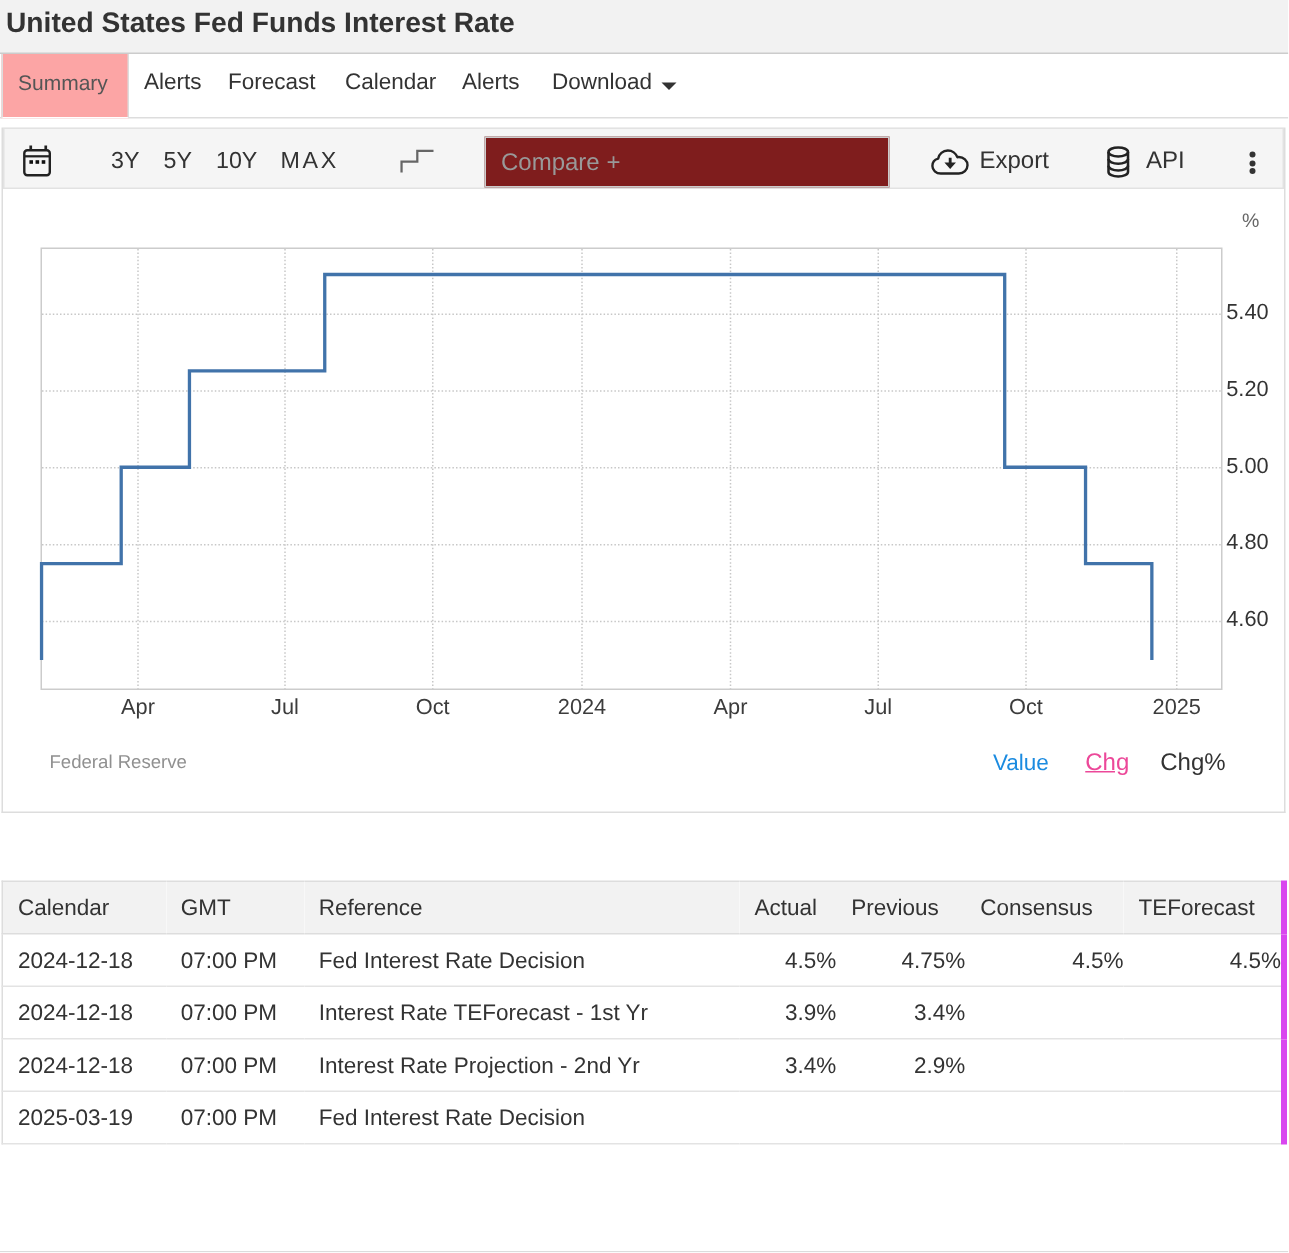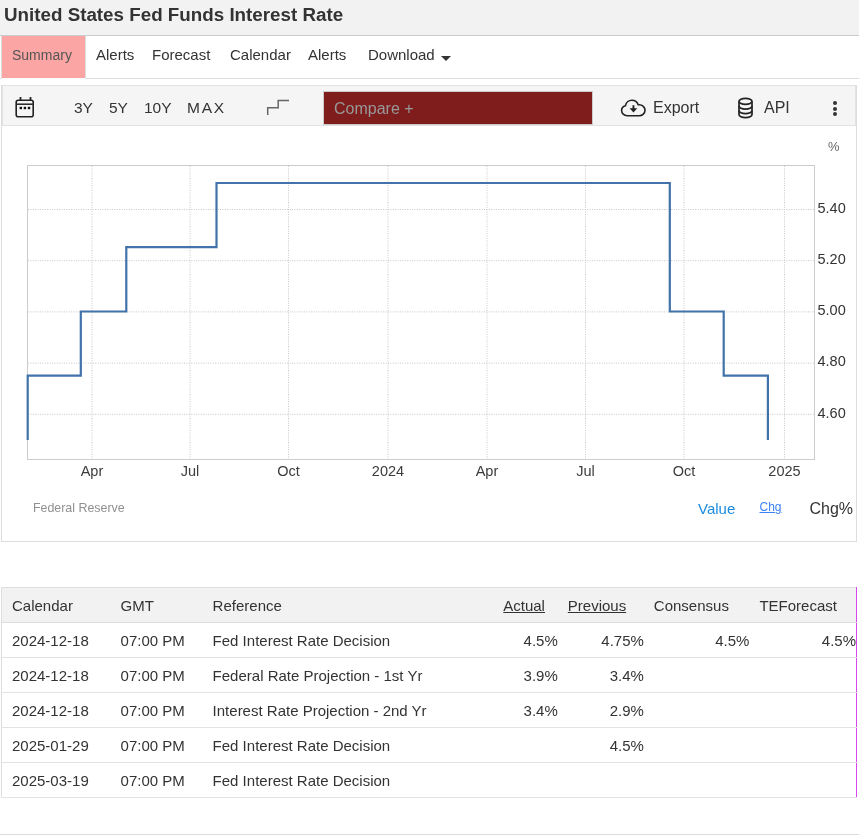--- a/index.html
+++ b/index.html
@@ -22,33 +22,33 @@
 
 
 .toolbar { left:2px; top:85px; width:854px; height:41px; background:#f5f5f5; border:1px solid #e2e2e2; z-index:2; }
 .tb-txt { top:2px; height:39px; line-height:39px; font-size:15.5px; color:#333; }
 .compare { left:320px; top:5px; width:270px; height:34px; background:#7f1d1d; border:1px solid #ccc; font-size:16px; color:#999; line-height:34px; padding-left:10px; }
 .dots { left:830px; top:15px; width:5px; }
 .dots div { width:4px; height:4px; border-radius:50%; background:#333; margin-bottom:1.6px; }
 
 
 .source { left:33px; top:501px; font-size:12.4px; color:#909090; }
-.legend { top:500px; font-size:15px;margin-left:36px; }
+.legend { top:500px; font-size:15px; }
 
 
 table.cal { position:absolute; left:1px; top:587px; width:856px; border-collapse:collapse; table-layout:fixed; font-size:15px; color:#333; }
 table.cal td, table.cal th { height:35px; font-weight:normal; text-align:left; border-bottom:1px solid #e3e3e3; white-space:nowrap; overflow:hidden; padding:0 0 0 10px; vertical-align:middle; }
 table.cal tr.hd { background:#f2f2f2; }
 table.cal tr.hd th { border-top:1px solid #ddd; border-bottom:1px solid #ddd; }
 table.cal td.c1, table.cal th.c1 { border-left:1px solid #ddd; }
-table.cal td.c7h, table.cal th.c7h { border-right:1px solid #d946ef; }
+table.cal td.c7h, table.cal th.c7h { border-right:4px solid #d946ef; }
 table.cal th.r { text-align:right; }
 table.cal td.r { text-align:right; padding-left:0; }
-table.cal th.h4 { padding-right:18.5px;text-decoration:underline; }
-table.cal th.h5 { padding-right:19.5px;text-decoration:underline; }
+table.cal th.h4 { padding-right:18.5px; }
+table.cal th.h5 { padding-right:19.5px; }
 table.cal th.h6 { padding-right:24px; }
 table.cal th.h7 { padding-right:23.5px; }
 </style>
 </head>
 <body>
 <div id="page">
   <div class="abs titleband"></div>
   <div class="abs title">United States Fed Funds Interest Rate</div>
 
   <div class="abs navline"></div>
@@ -137,21 +137,21 @@
       <text x="487" y="350.2">Apr</text>
       <text x="585.5" y="350.2">Jul</text>
       <text x="684" y="350.2">Oct</text>
       <text x="784.5" y="350.2">2025</text>
     </g>
     <text x="828" y="25" font-family="Liberation Sans, sans-serif" font-size="13px" fill="#666">%</text>
   </svg>
 
   <div class="abs source">Federal Reserve</div>
   <div class="abs legend" style="left:662px; color:#1b8be0;">Value</div>
-  <div class="abs legend" style="left:723.5px; color:#3b82f6; font-size:12px;text-decoration:underline;">Chg</div>
+  <div class="abs legend" style="left:723.5px; color:#ec4899; font-size:16px;text-decoration:underline;">Chg</div>
   <div class="abs legend" style="left:773.5px; color:#333; font-size:16px;">Chg%</div>
 
   <table class="cal">
     <colgroup>
       <col style="width:109px">
         <col style="width:92px">
         <col style="width:290.5px">
       <col style="width:64.5px">
         <col style="width:86px">
         <col style="width:105.5px">
@@ -172,41 +172,32 @@
           <td>07:00 PM</td>
           <td>Fed Interest Rate Decision</td>
       <td class="r">4.5%</td>
           <td class="r">4.75%</td>
           <td class="r">4.5%</td>
           <td class="r c7h">4.5%</td>
     </tr>
     <tr>
       <td class="c1">2024-12-18</td>
           <td>07:00 PM</td>
-          <td>Federal Rate Projection - 1st Yr</td>
+          <td>Interest Rate TEForecast - 1st Yr</td>
       <td class="r">3.9%</td>
           <td class="r">3.4%</td>
           <td class="r"></td>
           <td class="r c7h"></td>
     </tr>
     <tr>
       <td class="c1">2024-12-18</td>
           <td>07:00 PM</td>
           <td>Interest Rate Projection - 2nd Yr</td>
       <td class="r">3.4%</td>
           <td class="r">2.9%</td>
-          <td class="r"></td>
-          <td class="r c7h"></td>
-    </tr>
-    <tr>
-      <td class="c1">2025-01-29</td>
-          <td>07:00 PM</td>
-          <td>Fed Interest Rate Decision</td>
-      <td class="r"></td>
-          <td class="r">4.5%</td>
           <td class="r"></td>
           <td class="r c7h"></td>
     </tr>
     <tr>
       <td class="c1">2025-03-19</td>
           <td>07:00 PM</td>
           <td>Fed Interest Rate Decision</td>
       <td class="r"></td>
           <td class="r"></td>
           <td class="r"></td>

